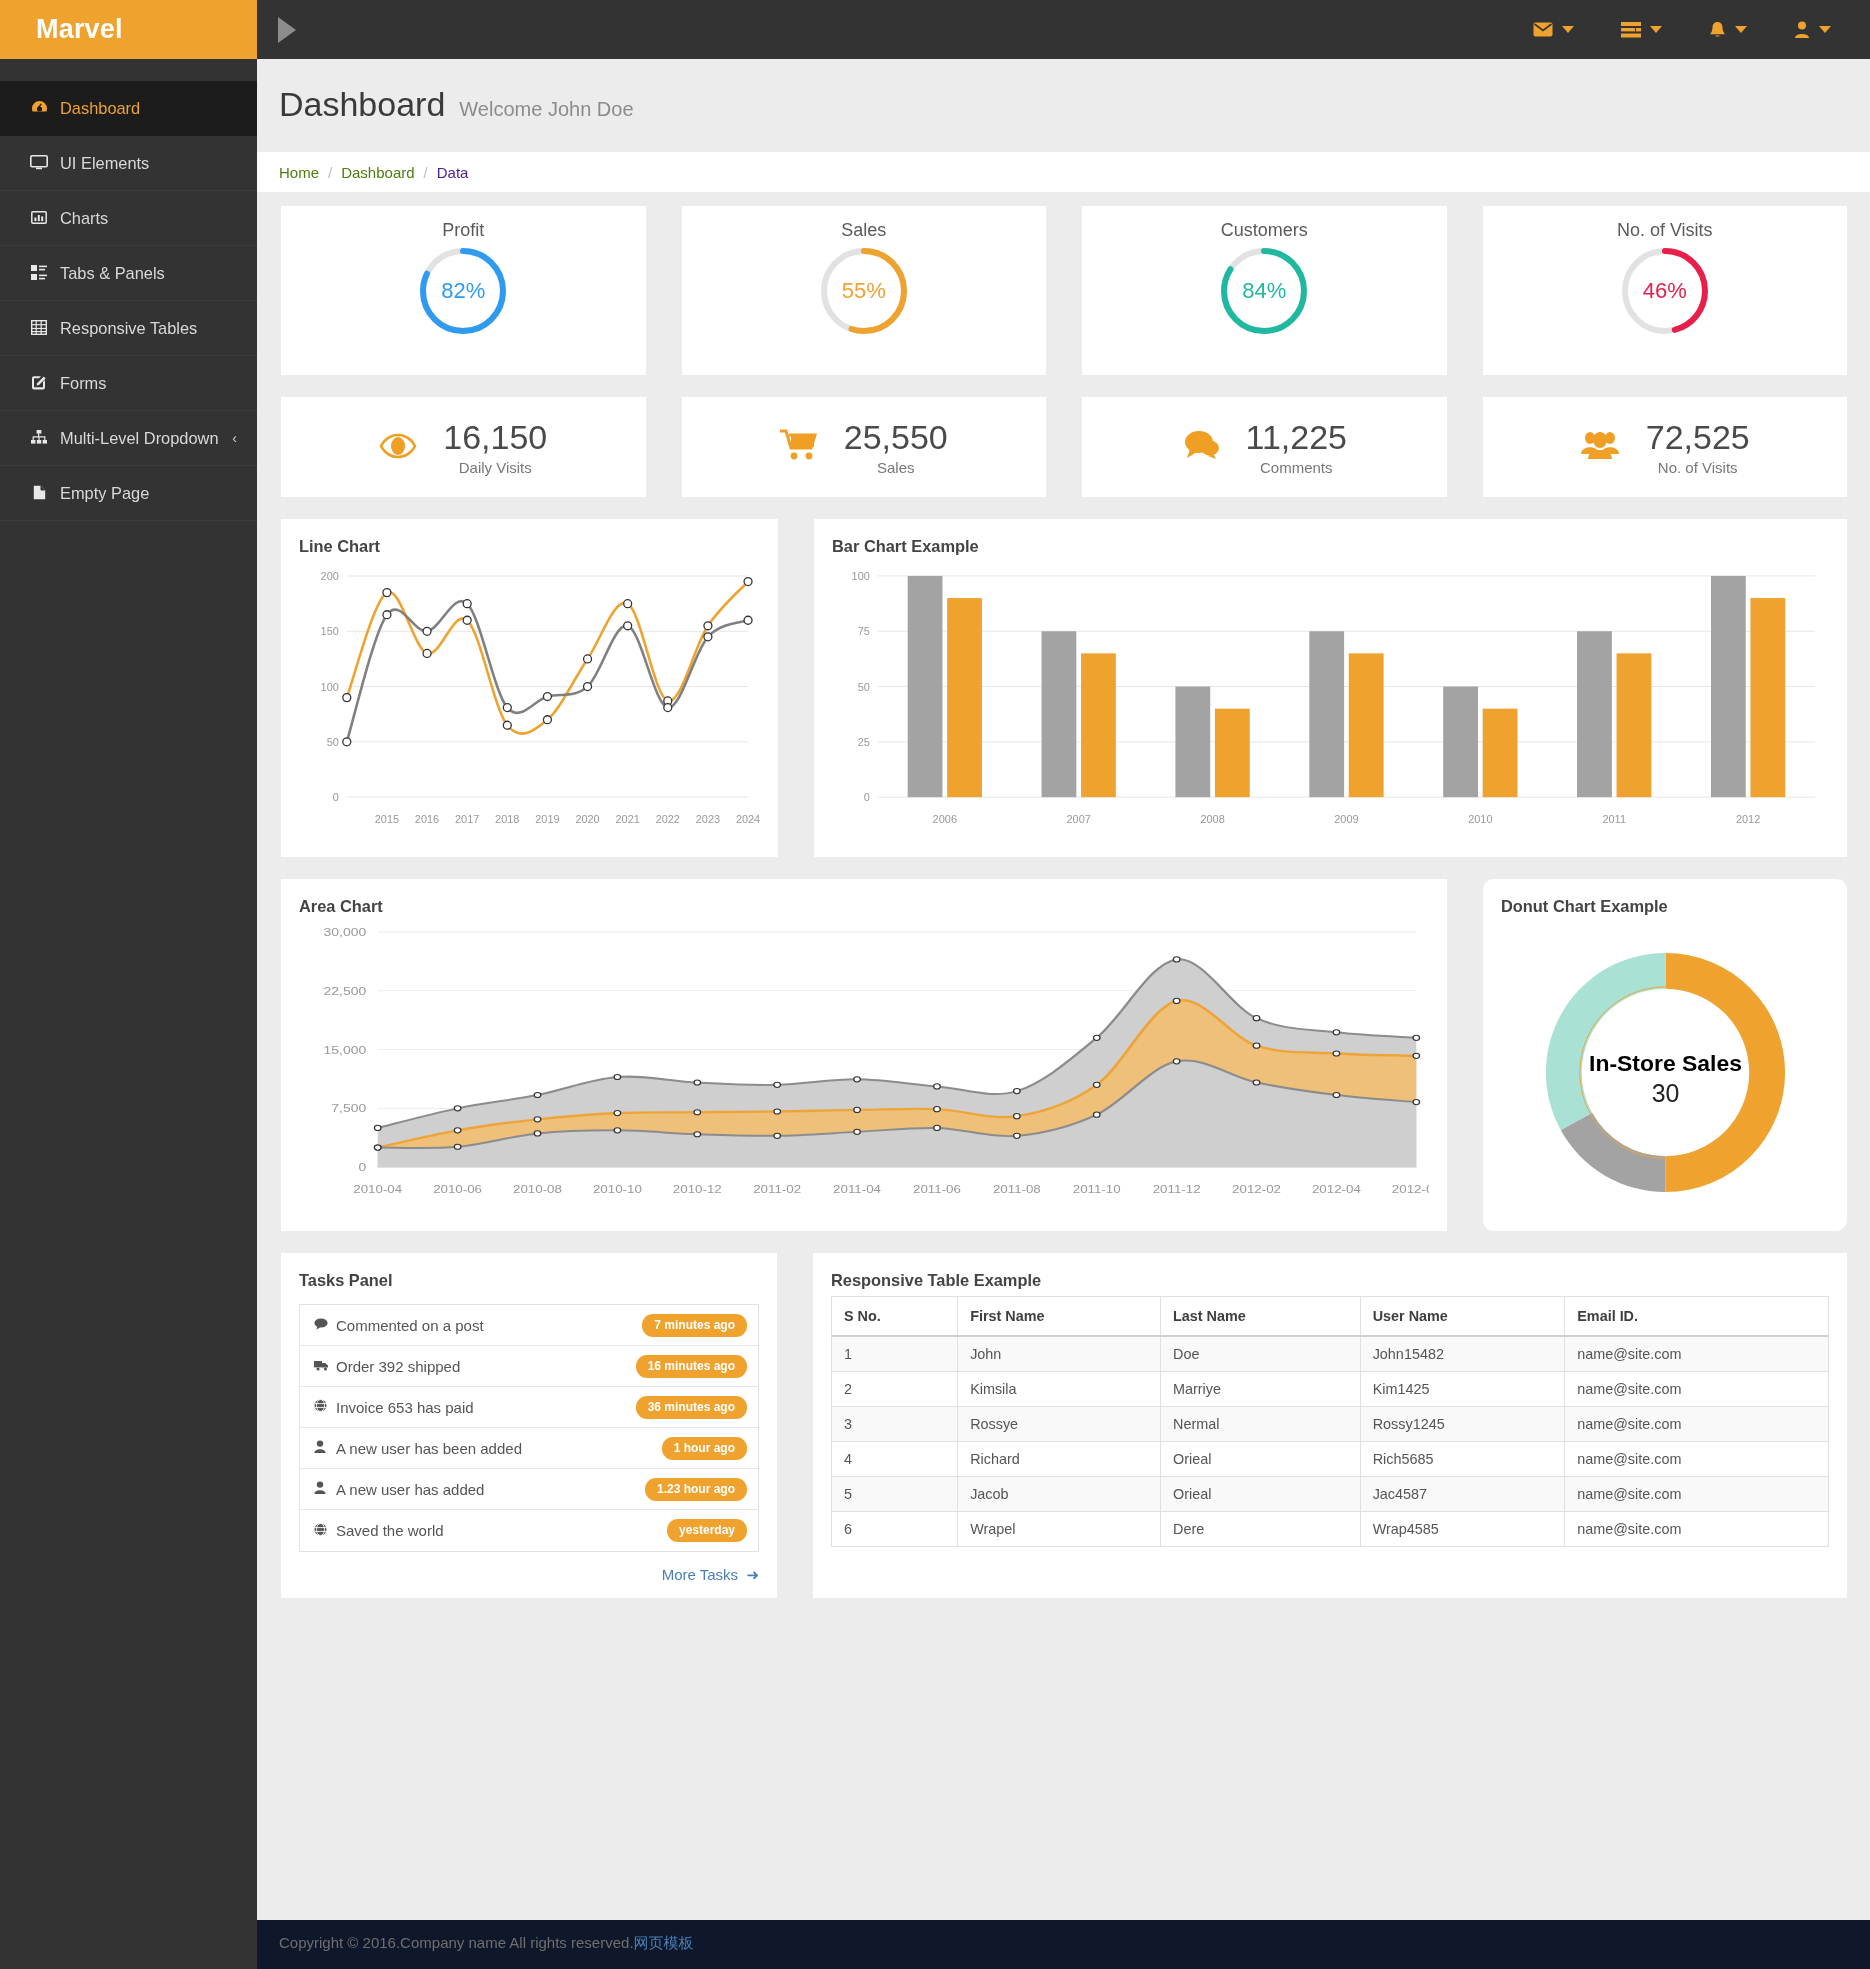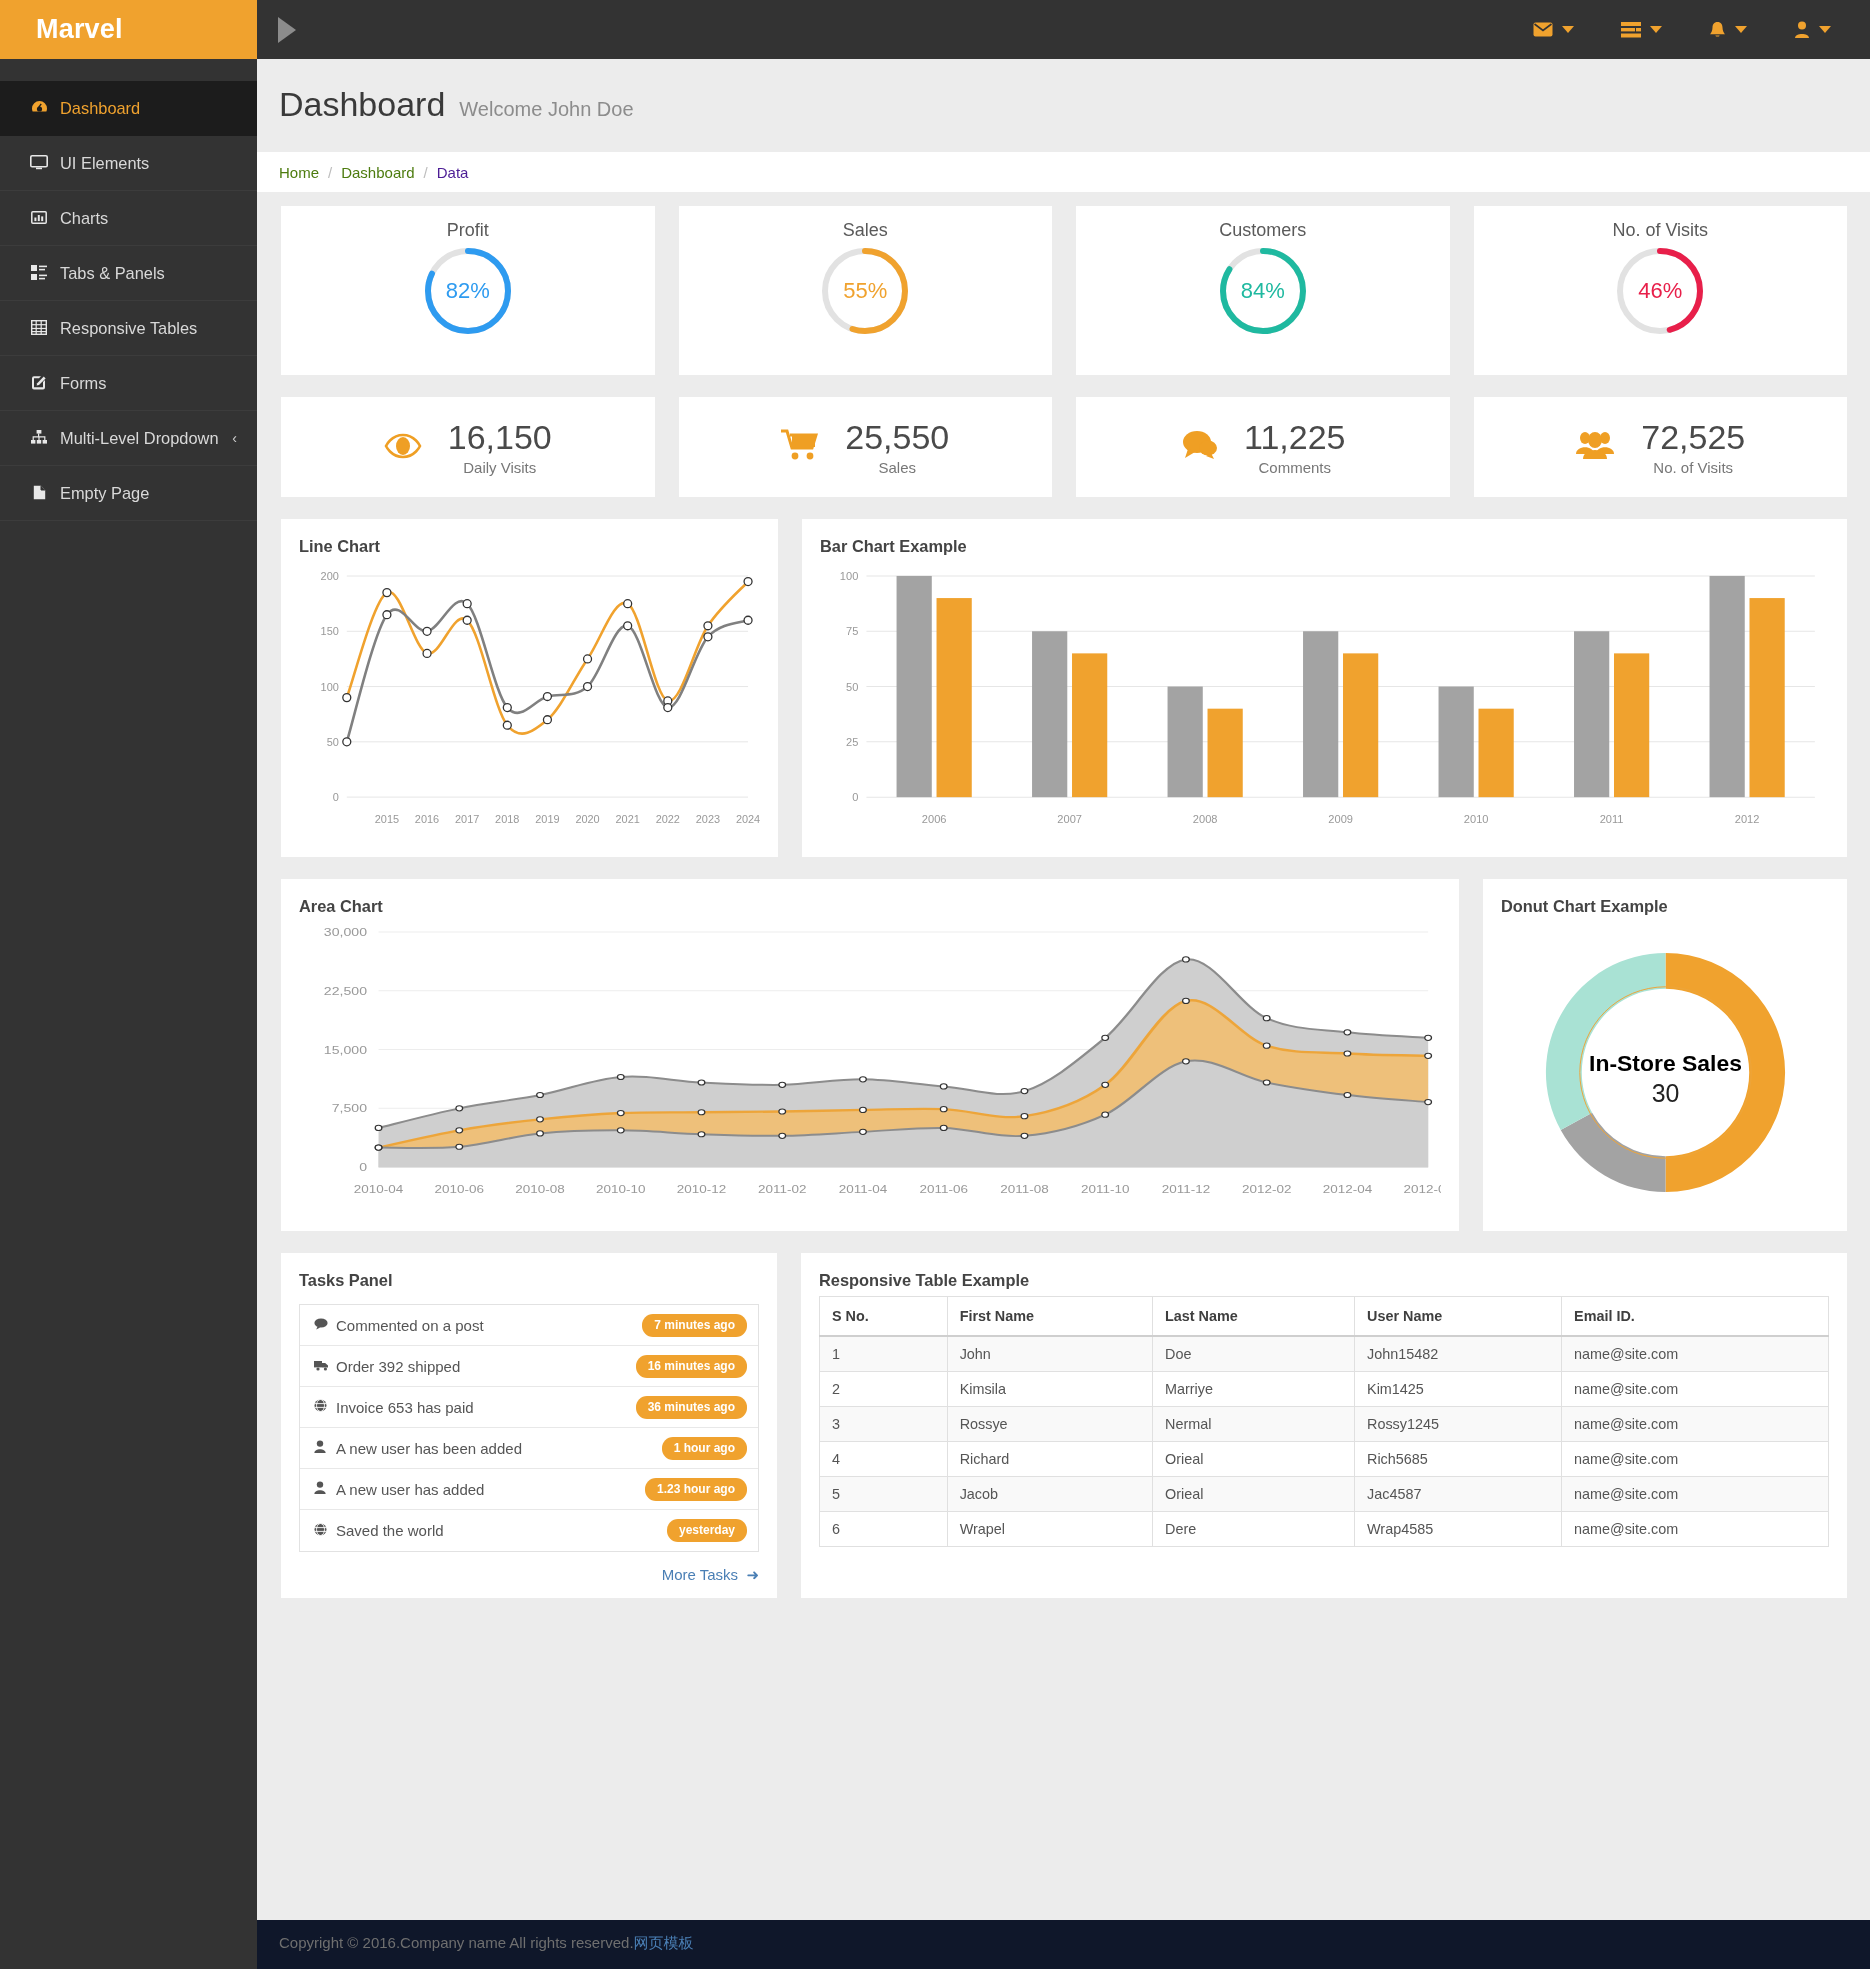--- a/index.html
+++ b/index.html
@@ -44,21 +44,21 @@
 
   .pagehead { background:#ececec; padding: 26px 0 28px 22px; display:flex; align-items:baseline; gap:14px;}
   .pagehead h1 { margin:0; font-size:34px; font-weight:normal; color:#3a3a3a;}
   .pagehead .welcome { font-size:20px; color:#8c8c8c;}
   .breadcrumb { background:#fff; height:40px; display:flex; align-items:center; padding-left:22px; font-size:15px; gap:9px;}
   .breadcrumb a { color:#4d7c0f; text-decoration:none;}
   .breadcrumb .sep{ color:#bdbdbd;}
   .breadcrumb .cur{ color:#4c1d95;}
 
   .content { padding: 14px 24px 0 24px; flex:1; overflow:hidden;}
-  .row { display:flex; gap:24px; margin-bottom:22px;}
+  .row { display:flex; gap:36px; margin-bottom:22px;}
   .card { background:#fff; }
 
   
   .gauge-card { flex:1; height:169px; padding-top:14px; text-align:center;}
   .gauge-title { font-size:18px; color:#5a5a5a; margin-bottom:4px;}
   .gauge-wrap { display:flex; justify-content:center; align-items:center;}
   .gauge { position:relative; width:92px; height:92px;}
   .gauge svg { transform: rotate(-90deg); display:block;}
   .gauge .val {
     position:absolute; inset:0; display:flex; align-items:center; justify-content:center;
@@ -498,21 +498,21 @@
                 <text x="439.53846153846155" y="272" font-size="10.5" fill="#999" text-anchor="middle">2011-04</text>
                 <text x="502.46153846153845" y="272" font-size="10.5" fill="#999" text-anchor="middle">2011-06</text>
                 <text x="565.3846153846155" y="272" font-size="10.5" fill="#999" text-anchor="middle">2011-08</text>
                 <text x="628.3076923076923" y="272" font-size="10.5" fill="#999" text-anchor="middle">2011-10</text>
                 <text x="691.2307692307693" y="272" font-size="10.5" fill="#999" text-anchor="middle">2011-12</text>
                 <text x="754.1538461538462" y="272" font-size="10.5" fill="#999" text-anchor="middle">2012-02</text>
                 <text x="817.0769230769231" y="272" font-size="10.5" fill="#999" text-anchor="middle">2012-04</text>
                 <text x="880" y="272" font-size="10.5" fill="#999" text-anchor="middle">2012-06</text>
               </svg></div>
         </div>
-        <div class="panel" style="width:364px;flex:0 0 364px;">
+        <div class="panel" style="width:364px;flex:0 0 364px;border-radius:11px;">
           <div class="panel-title">Donut Chart Example</div>
           <div class="chart-box" id="donut-chart">
               <div style="display:flex;justify-content:center;padding-top:6px;">
                 <svg width="289" height="289" viewBox="0 0 290 290">
                   <path d="M145,25 A120,120 0 0 1 145,265 L145,229 A84,84 0 0 0 145,61 Z" fill="#f0a22e"></path>
                   <path d="M145,265 A120,120 0 0 1 39.84319839473639,202.81044089220586 L71.39023887631548,185.4673086245441 A84,84 0 0 0 145,229 Z" fill="#a3a3a3"></path>
                   <path d="M39.84319839473639,202.81044089220586 A120,120 0 0 1 144.99999999999997,25 L144.99999999999997,61 A84,84 0 0 0 71.39023887631548,185.4673086245441 Z" fill="#a9e2d4"></path>
                   <circle cx="145" cy="145" r="86" fill="none" stroke="#eda53a" stroke-width="1"></circle>
                   <text x="145" y="143" font-size="23" font-weight="bold" fill="#000" text-anchor="middle">In-Store Sales</text>
                   <text x="145" y="175" font-size="25" fill="#222" text-anchor="middle">30</text>

